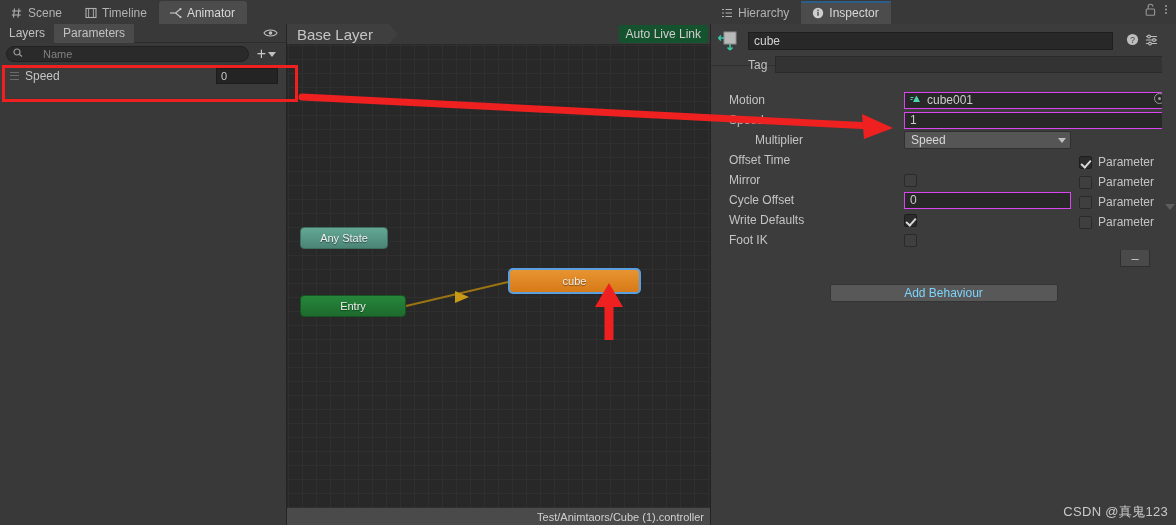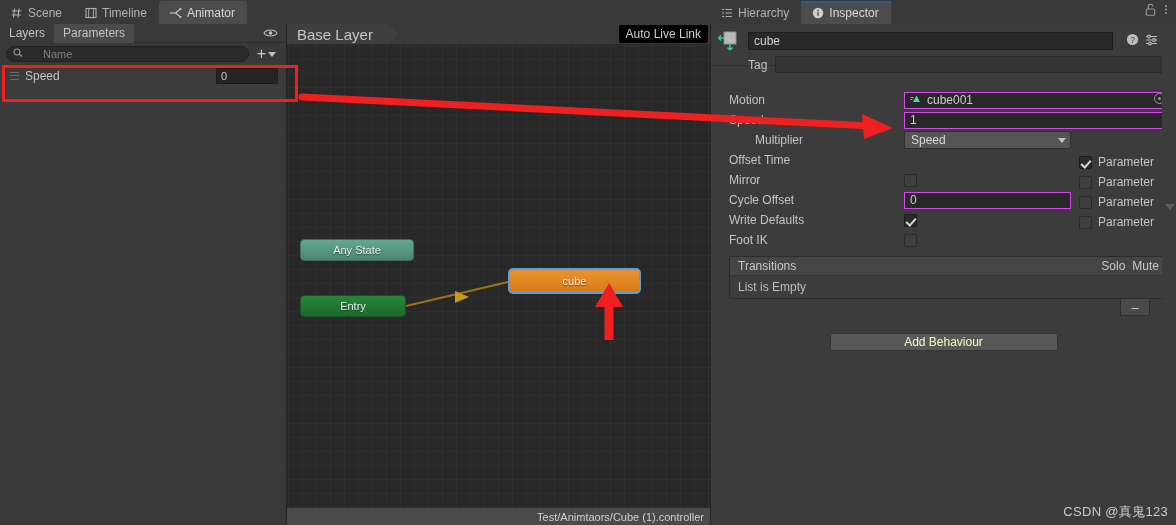--- a/index.html
+++ b/index.html
@@ -104,21 +104,21 @@
     height: 20px; display: flex; align-items: center; padding: 0 16px 0 10px;
     background: #3f3f3f; color: #c6c6c6; font-size: 15px; position: relative;
   }
   .crumb::after {
     content: ""; position: absolute; right: -9px; top: 0;
     border-top: 10px solid transparent; border-bottom: 10px solid transparent;
     border-left: 9px solid #3f3f3f;
   }
   .liveLink {
     margin-left: auto; height: 18px; display: flex; align-items: center;
-    padding: 0 7px; background: #000000; color: #cfcfcf; font-size: 12px;
+    padding: 0 7px; background: #14532d; color: #cfcfcf; font-size: 12px;
     border-radius: 2px; margin-right: 2px;
   }
   .grid {
     position: absolute; top: 20px; left: 0; right: 0; bottom: 0;
     background-color: #282828;
     background-image:
       linear-gradient(to right, #2f2f2f 1px, transparent 1px),
       linear-gradient(to bottom, #2f2f2f 1px, transparent 1px),
       linear-gradient(to right, #1e1e1e 1px, transparent 1px),
       linear-gradient(to bottom, #1e1e1e 1px, transparent 1px);
@@ -219,21 +219,21 @@
   .transHead .tr { margin-left: auto; display: flex; gap: 7px; color: #c9c9c9; font-size: 12px; }
   .transBody { height: 22px; display: flex; align-items: center; padding: 0 8px; background: #3d3d3d; color: #bdbdbd; font-size: 12px; }
   .minusBtn {
     width: 30px; height: 17px; background: #4a4a4a; border: 1px solid #2e2e2e;
     border-top: none; margin-left: auto; margin-right: 26px;
     display: flex; align-items: center; justify-content: center; color: #cfcfcf; font-size: 13px;
   }
   .minusWrap { display: flex; }
   .addBehaviour {
     width: 228px; height: 18px; margin: 17px auto 0; background: #585858;
-    border: 1px solid #343434; border-radius: 2px; color: #fef9c3; font-size: 12px;
+    border: 1px solid #343434; border-radius: 2px; color: #7dd3fc; font-size: 12px;
     display: flex; align-items: center; justify-content: center;
   }
   .inspScroll {
     position: absolute; right: 0; top: 0; bottom: 0; width: 14px; background: #3c3c3c;
   }
   .inspScroll .arrow {
     position: absolute; left: 3px; top: 180px;
     width: 0; height: 0; border-left: 5px solid transparent;
     border-right: 5px solid transparent; border-top: 6px solid #5d5d5d;
   }
@@ -379,21 +379,21 @@
     </div>
   </div>
 
   <div class="graphPanel">
     <div class="breadcrumbBar">
       <div class="crumb">Base Layer</div>
       <div class="liveLink">Auto Live Link</div>
     </div>
 
     <div class="grid">
-      <div class="node anystate" style="left:13px; top:195px; width:114px;">
+      <div class="node anystate" style="left:13px; top:183px; width:88px;">
         <span>Any State</span>
       </div>
       <div class="node entry" style="left:13px; top:251px; width:106px;">
         <span>Entry</span>
       </div>
       <div class="node state" style="left:221px; top:224px; width:133px; height:26px;">
         <span>cube</span>
       </div>
 
       <svg class="annSvg" width="423" height="481">
@@ -519,32 +519,20 @@
       <div class="prow">
         <span class="plabel">Write Defaults</span>
         <span class="cbox checked"></span>
       </div>
 
       <div class="prow">
         <span class="plabel">Foot IK</span>
         <span class="cbox plain"></span>
       </div>
 
-      <div class="transBox">
-        <div class="transHead">
-          <span class="tt">Transitions</span>
-          <span class="tr">
-            <span>Solo</span>
-            <span>Mute</span>
-          </span>
-        </div>
-        <div class="transBody">
-          <span>List is Empty</span>
-        </div>
-      </div>
       <div class="minusWrap">
         <span class="minusBtn">–</span>
       </div>
 
       <div class="addBehaviour">Add Behaviour</div>
     </div>
 
     <div class="inspScroll">
       <span class="arrow"></span>
     </div>

